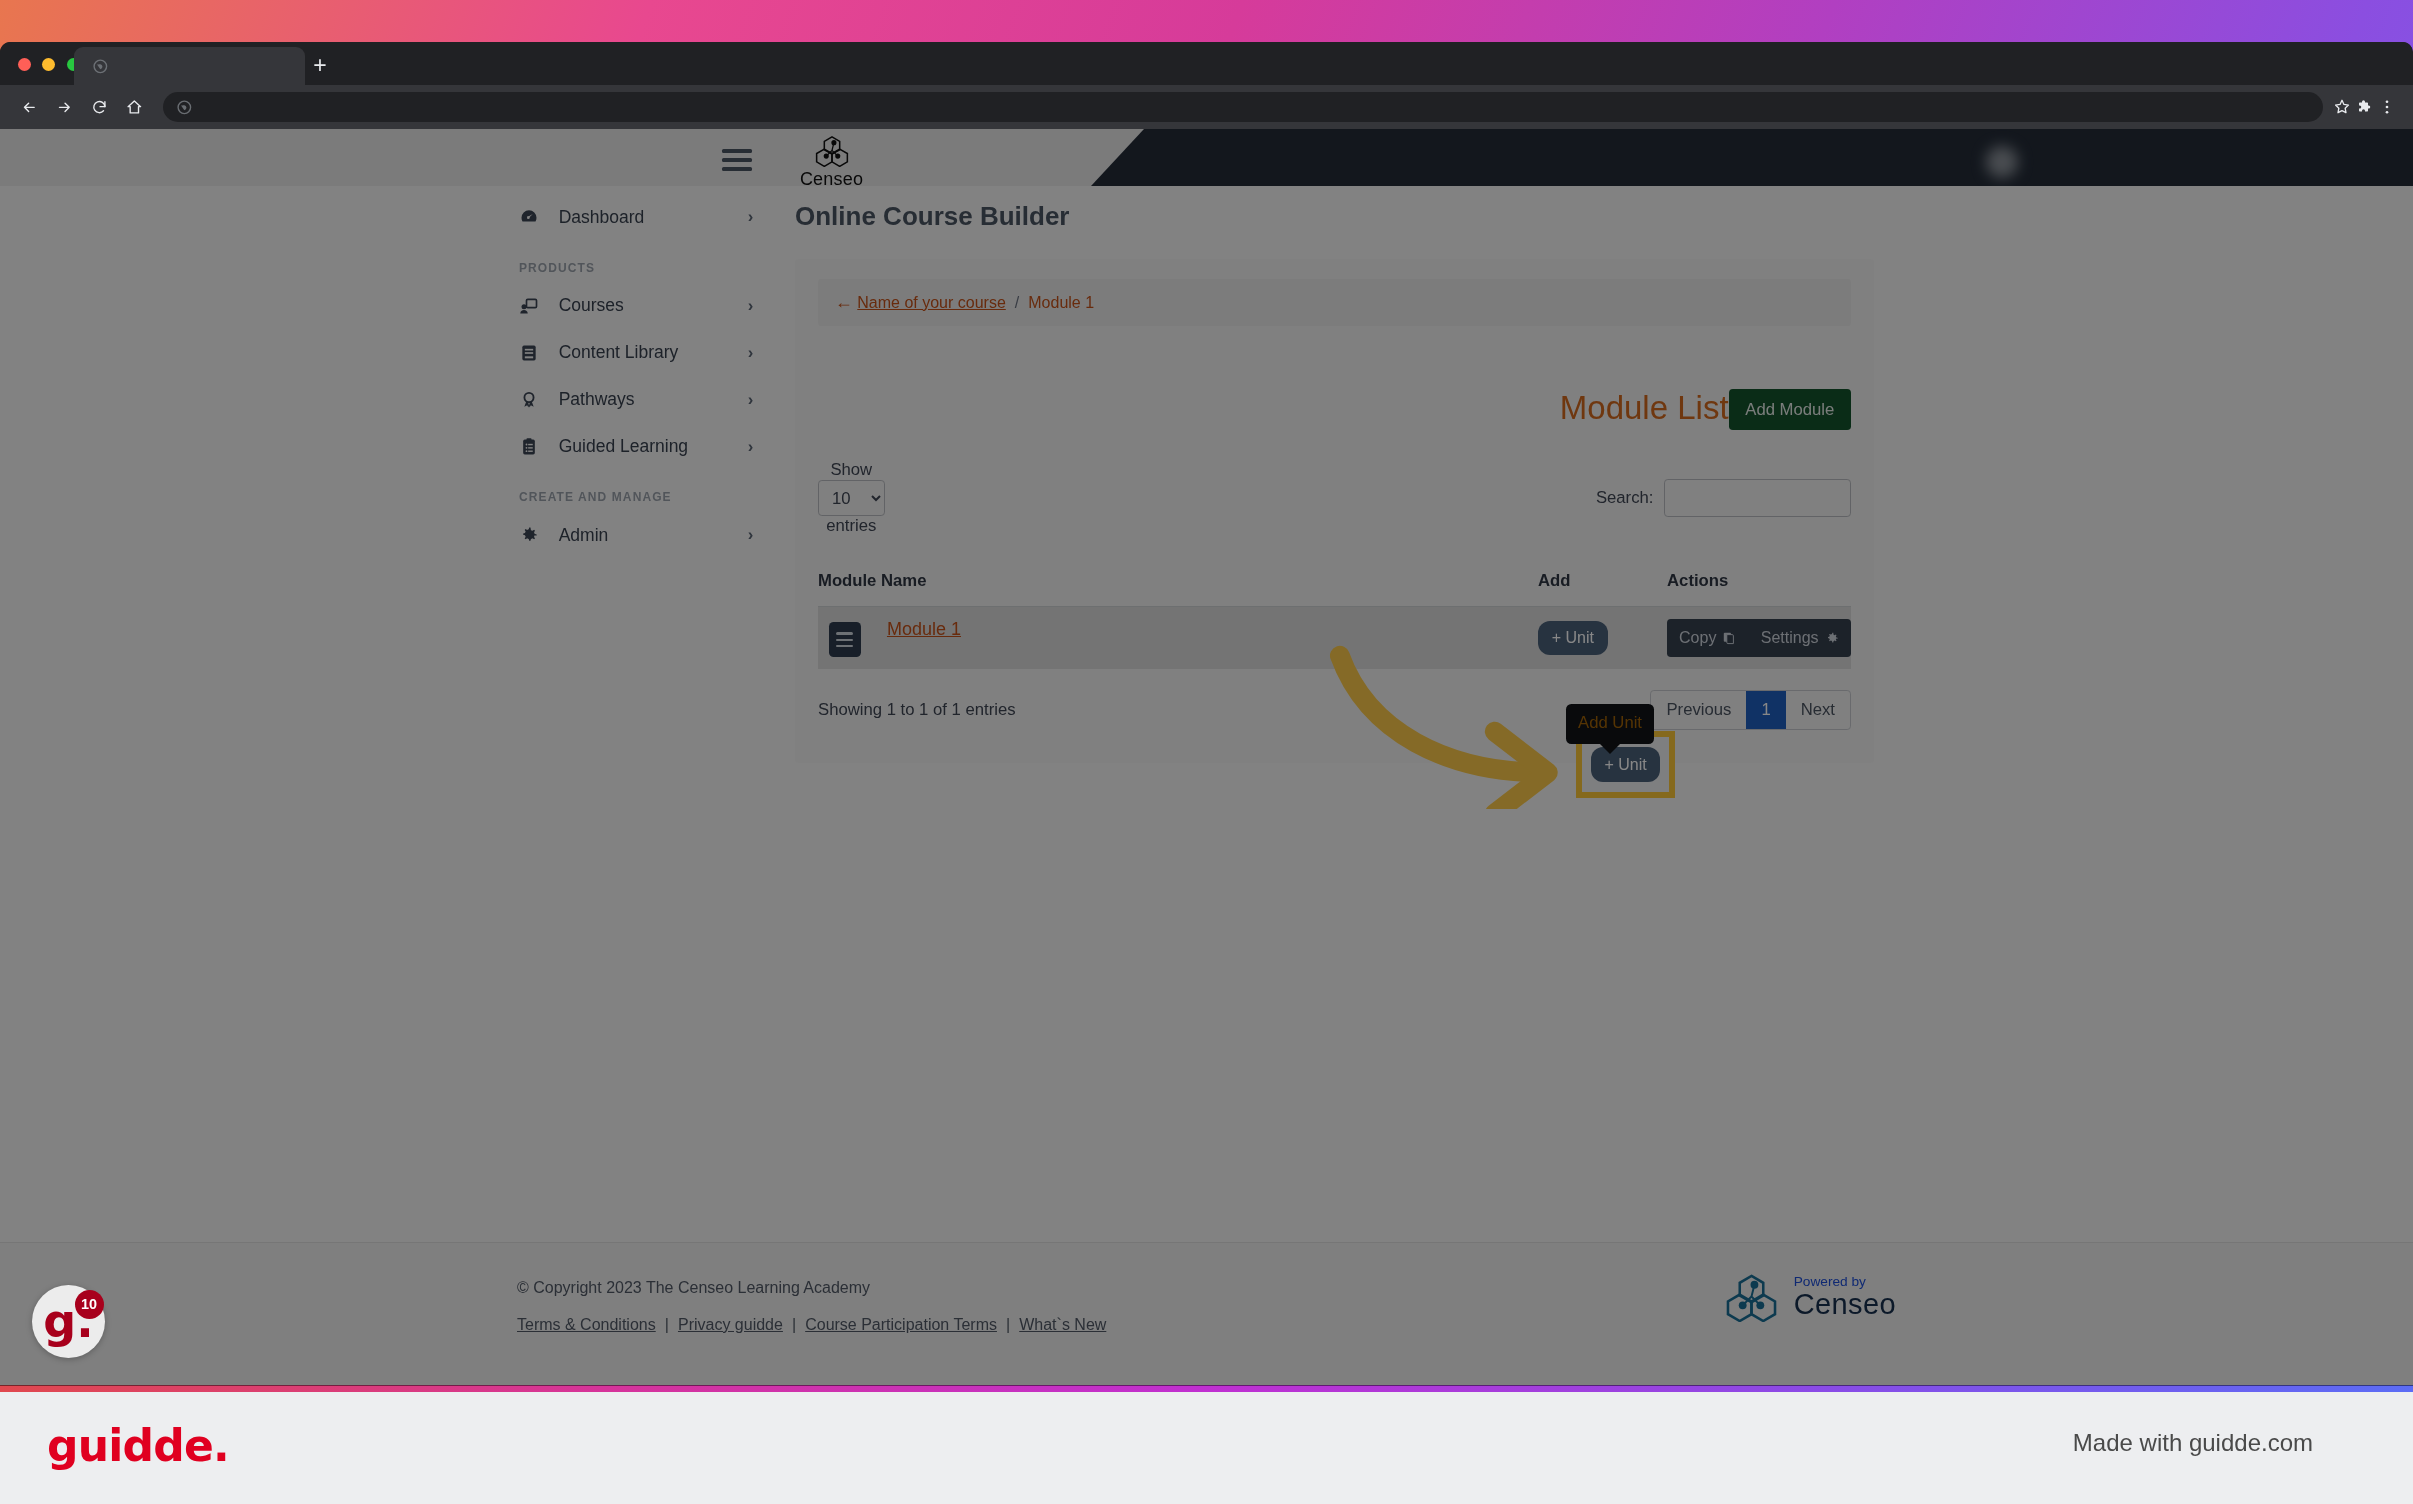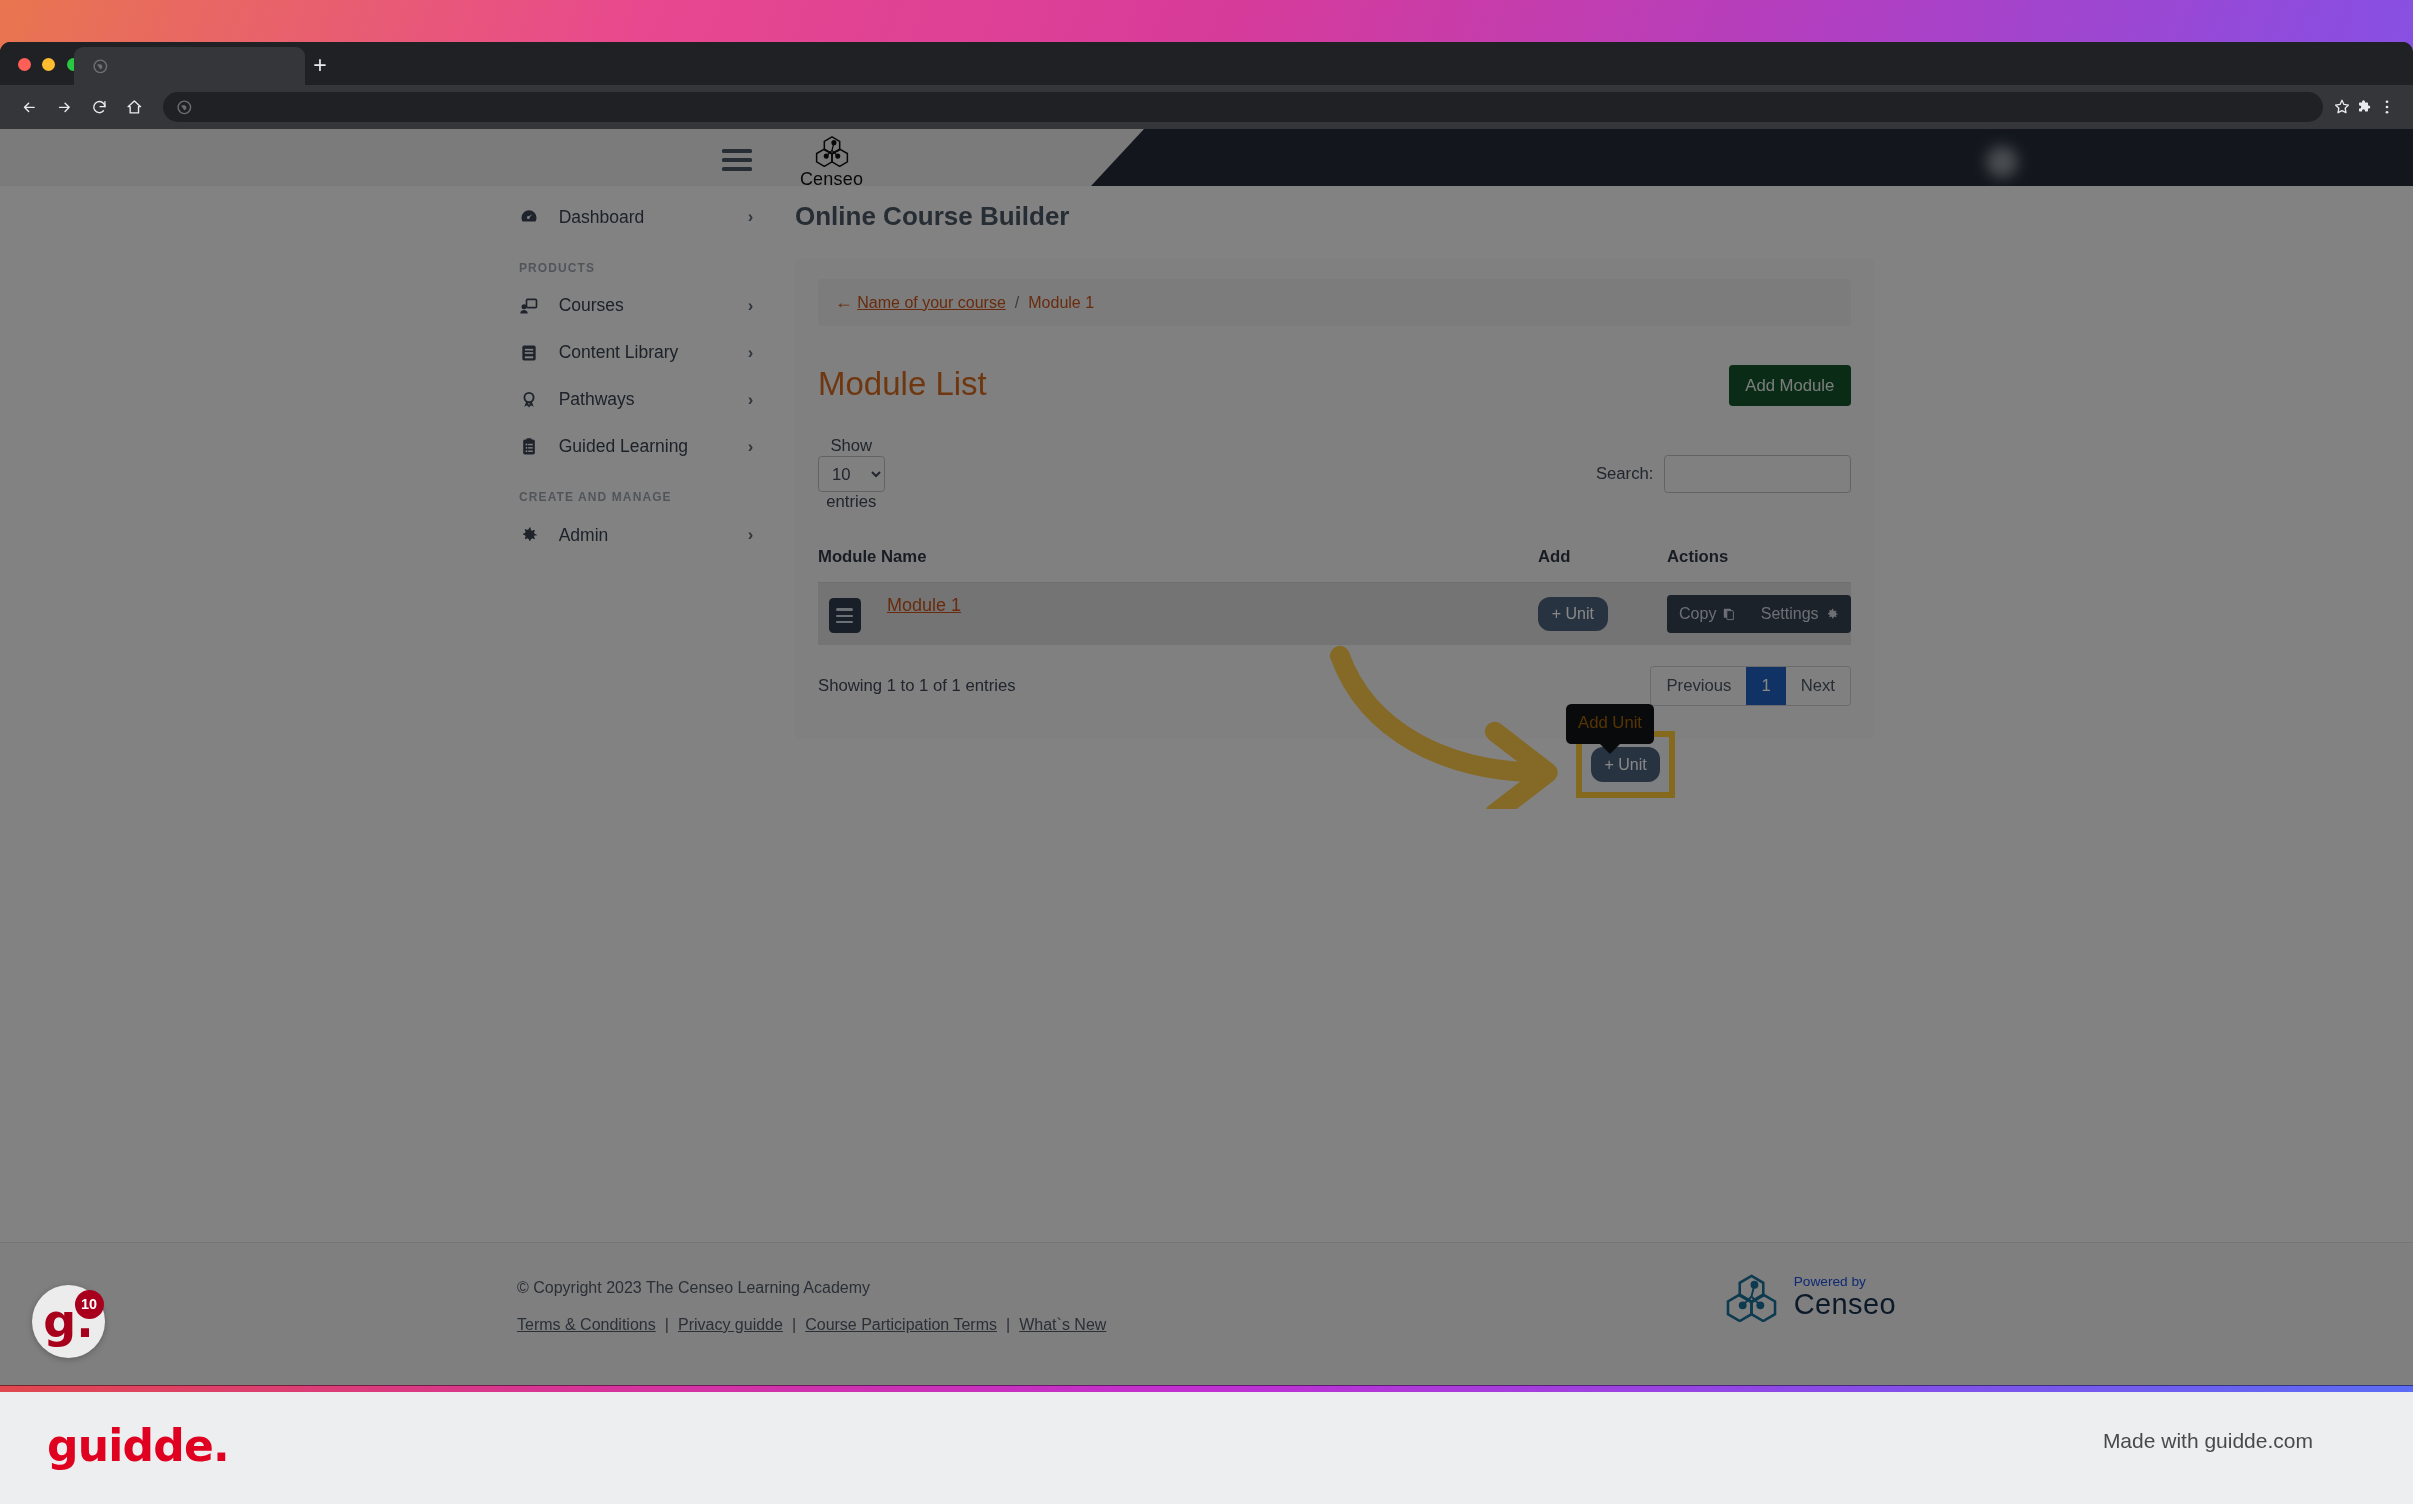--- a/index.html
+++ b/index.html
@@ -107,21 +107,21 @@
   .card { background: #f2f2f2; border-radius: 3px; padding: 20px 23px 33px 23px; }
   .breadcrumb {
     background: #ebebeb; border-radius: 3px; height: 47px;
     display: flex; align-items: center; padding: 0 16.7px; font-size: 16px;
   }
   .bc-back { color: #c4521a; font-size: 18px; margin-right: 4.6px; }
   .bc-link { color: #c4521a; }
   .bc-sep { color: #6b7280; margin: 0 9px; }
   .bc-current { color: #c4521a; }
 
-  .list-head { display: flex; align-items: flex-start; justify-content: space-between; margin-top: 39px; }
+  .list-head { display: flex; align-items: flex-start; justify-content: flex-end; margin-top: 63px; }
   .module-list-title { font-size: 33px; color: #d2691e; font-weight: 400; }
   .btn-add-module {
     background: #14532d; color: #e6ece8; border: none; border-radius: 3.8px;
     font-size: 16.7px; padding: 10.6px 16.7px; cursor: pointer;
     font-family: "Liberation Sans", sans-serif;
   }
 
   .table-controls { display: flex; align-items: center; justify-content: space-between; margin-top: 30px; }
   .show-entries { display: flex; align-items: center; font-size: 16.7px; color: #3f4654; gap: 0; flex-direction: column; }
   .select-box {
@@ -226,21 +226,21 @@
   }
   .guidde-bar .gradient {
     position: absolute; left: 0; top: 0; width: 100%; height: 6.8px;
     background: linear-gradient(90deg,#e0484e 0%, #d6339a 25%, #c02fd1 50%, #8b4ae6 75%, #5b6cf5 100%);
   }
   .guidde-wordmark {
     position: absolute; left: 47px; top: 35px; font-size: 44px; color: #e00020;
     font-weight: 700; font-family: "DejaVu Sans", sans-serif; letter-spacing: -0.8px;
   }
   .made-with {
-    position: absolute; right: 100px; top: 44px; font-size: 21px; color: #4a4a4a;
+    position: absolute; right: 100px; top: 44px; font-size: 24px; color: #4a4a4a;
   }
 </style>
 </head>
 <body>
 
 <div class="wallpaper"></div>
 
 <div class="browser">
 
   <div class="tabstrip">

